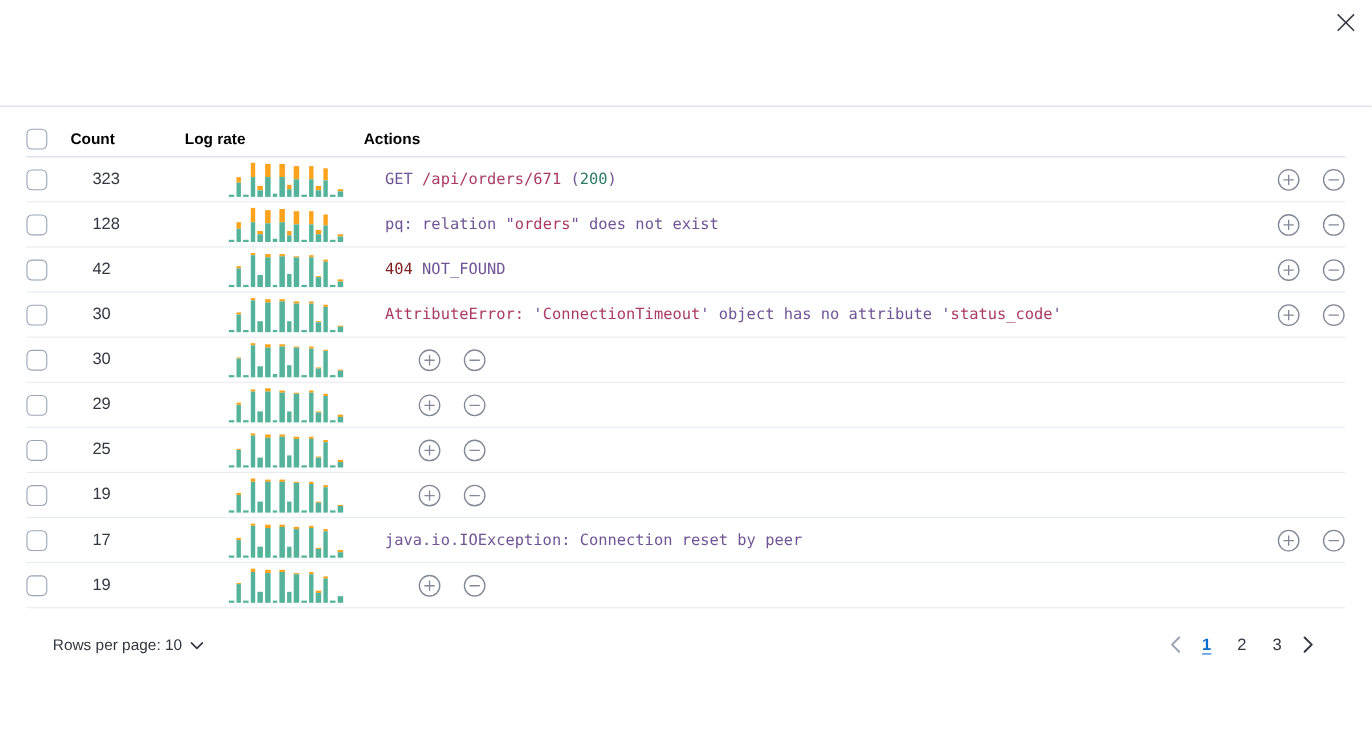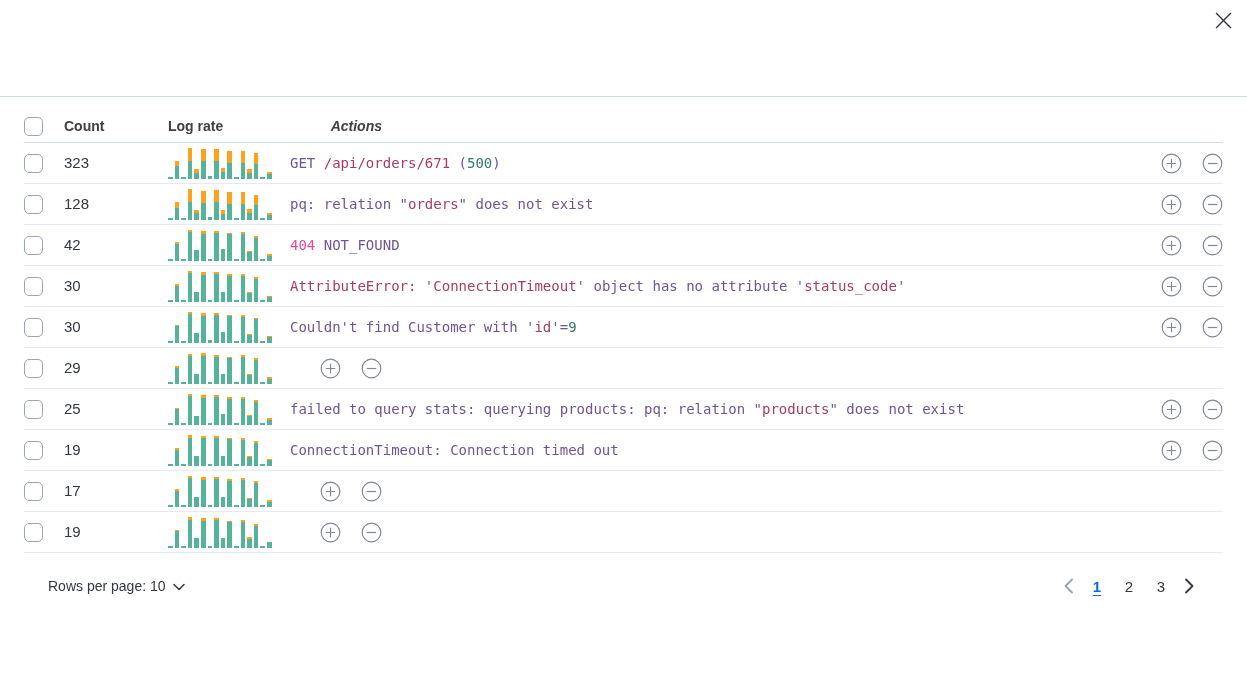--- a/index.html
+++ b/index.html
@@ -20,30 +20,30 @@
   .close-btn { position:absolute; top:4px; right:8px; width:32px; height:32px;
                background:none; border:none; cursor:pointer; display:flex;
                align-items:center; justify-content:center; }
 
   
   .content { padding:0 24px; }
   .summary { margin-top:30px; font-size:17px; color:#343741; }
 
   .tbl { margin-top:13px; }
   .hdr-row { display:flex; align-items:center; height:33px; border-bottom:1px solid #d3dae6; }
-  .hdr-label { font-size:14px; font-weight:700; color:#404040; }
+  .hdr-label { font-size:14px; font-weight:700; color:#000000; }
   .col-check { width:40px; display:flex; align-items:center; }
   .col-count { width:104px; }
   .col-rate  { width:122px; }
   .col-examples { flex:1; overflow:hidden; }
   .col-actions { width:92px; text-align:right; display:flex; justify-content:flex-end;
                  align-items:center; gap:20px; }
-  .hdr-actions { display:block;font-style:italic; }
-
-  .data-row { display:flex; align-items:center; height:41px; border-bottom:1px solid #e6ebf1; }
+  .hdr-actions { display:block; }
+
+  .data-row { display:flex; align-items:center; height:41px; border-bottom:1px solid #e6ebf1;gap:20px; }
   .checkbox { width:19px; height:19px; border:1px solid #9aa5b8; border-radius:5px;
               background:#fff; cursor:pointer; }
   .count-val { font-size:15px; color:#343741; }
 
   .spark { display:flex; align-items:flex-end; gap:2px; width:106px; height:31px; }
   .spark .bar { width:4.6px; display:flex; flex-direction:column; }
   .spark .seg-o { width:100%; }
   .spark .seg-g { width:100%; }
 
   .example { font-family:"DejaVu Sans Mono","Liberation Mono",monospace;
@@ -148,21 +148,21 @@
               </div>
               <div class="bar">
                 <div class="seg-g" style="height: 1.86px; background: rgb(84, 179, 154);"></div>
               </div>
               <div class="bar">
                 <div class="seg-o" style="height: 2.48px; background: rgb(252, 162, 28);"></div>
                 <div class="seg-g" style="height: 4.34px; background: rgb(84, 179, 154);"></div>
               </div>
             </div>
           </div>
-          <div class="col-examples"><span class="example"><span style="color: rgb(112, 85, 150);">GET </span><span style="color: rgb(171, 59, 100);">/api/orders/671</span><span style="color: rgb(112, 85, 150);"> (</span><span style="color: rgb(46, 123, 102);">500</span><span style="color: rgb(112, 85, 150);">)</span></span></div>
+          <div class="col-examples"><span class="example"><span style="color: rgb(112, 85, 150);">GET </span><span style="color: rgb(171, 59, 100);">/api/orders/671</span><span style="color: rgb(112, 85, 150);"> (</span><span style="color: rgb(46, 123, 102);">200</span><span style="color: rgb(112, 85, 150);">)</span></span></div>
           <div class="col-actions">
             <button class="icon-btn"><svg width="21" height="21" viewBox="0 0 21 21">
      <circle cx="10.5" cy="10.5" r="9.3" fill="none" stroke="#828896" stroke-width="1.2"></circle>
      <path d="M5.8 10.5 H15.2 M10.5 5.8 V15.2" stroke="#828896" stroke-width="1.2" fill="none"></path>
    </svg></button>
             <button class="icon-btn"><svg width="21" height="21" viewBox="0 0 21 21">
      <circle cx="10.5" cy="10.5" r="9.3" fill="none" stroke="#828896" stroke-width="1.2"></circle>
      <path d="M5.8 10.5 H15.2 " stroke="#828896" stroke-width="1.2" fill="none"></path>
    </svg></button>
           </div>
@@ -306,21 +306,21 @@
               </div>
               <div class="bar">
                 <div class="seg-g" style="height: 1.55px; background: rgb(84, 179, 154);"></div>
               </div>
               <div class="bar">
                 <div class="seg-o" style="height: 1.55px; background: rgb(252, 162, 28);"></div>
                 <div class="seg-g" style="height: 4.65px; background: rgb(84, 179, 154);"></div>
               </div>
             </div>
           </div>
-          <div class="col-examples"><span class="example"><span style="color: #ec4899; text-align: center;">404</span><span style="color: rgb(112, 85, 150);"> NOT_FOUND</span></span></div>
+          <div class="col-examples"><span class="example"><span style="color: #7f1d1d; text-align: center;">404</span><span style="color: rgb(112, 85, 150);"> NOT_FOUND</span></span></div>
           <div class="col-actions">
             <button class="icon-btn"><svg width="21" height="21" viewBox="0 0 21 21">
      <circle cx="10.5" cy="10.5" r="9.3" fill="none" stroke="#828896" stroke-width="1.2"></circle>
      <path d="M5.8 10.5 H15.2 M10.5 5.8 V15.2" stroke="#828896" stroke-width="1.2" fill="none"></path>
    </svg></button>
             <button class="icon-btn"><svg width="21" height="21" viewBox="0 0 21 21">
      <circle cx="10.5" cy="10.5" r="9.3" fill="none" stroke="#828896" stroke-width="1.2"></circle>
      <path d="M5.8 10.5 H15.2 " stroke="#828896" stroke-width="1.2" fill="none"></path>
    </svg></button>
           </div>
@@ -462,21 +462,20 @@
               </div>
               <div class="bar">
                 <div class="seg-g" style="height: 1.55px; background: rgb(84, 179, 154);"></div>
               </div>
               <div class="bar">
                 <div class="seg-o" style="height: 1.55px; background: rgb(252, 162, 28);"></div>
                 <div class="seg-g" style="height: 5.27px; background: rgb(84, 179, 154);"></div>
               </div>
             </div>
           </div>
-          <div class="col-examples"><span class="example"><span style="color: rgb(112, 85, 150);">Couldn't find Customer with '</span><span style="color: rgb(171, 59, 100);">id</span><span style="color: rgb(112, 85, 150);">'=</span><span style="color: rgb(46, 123, 102);">9</span></span></div>
           <div class="col-actions">
             <button class="icon-btn"><svg width="21" height="21" viewBox="0 0 21 21">
      <circle cx="10.5" cy="10.5" r="9.3" fill="none" stroke="#828896" stroke-width="1.2"></circle>
      <path d="M5.8 10.5 H15.2 M10.5 5.8 V15.2" stroke="#828896" stroke-width="1.2" fill="none"></path>
    </svg></button>
             <button class="icon-btn"><svg width="21" height="21" viewBox="0 0 21 21">
      <circle cx="10.5" cy="10.5" r="9.3" fill="none" stroke="#828896" stroke-width="1.2"></circle>
      <path d="M5.8 10.5 H15.2 " stroke="#828896" stroke-width="1.2" fill="none"></path>
    </svg></button>
           </div>
@@ -617,21 +616,20 @@
               </div>
               <div class="bar">
                 <div class="seg-g" style="height: 1.55px; background: rgb(84, 179, 154);"></div>
               </div>
               <div class="bar">
                 <div class="seg-o" style="height: 1.24px; background: rgb(252, 162, 28);"></div>
                 <div class="seg-g" style="height: 4.96px; background: rgb(84, 179, 154);"></div>
               </div>
             </div>
           </div>
-          <div class="col-examples"><span class="example"><span style="color: rgb(112, 85, 150);">failed to query stats: querying products: pq: relation "</span><span style="color: rgb(171, 59, 100);">products</span><span style="color: rgb(112, 85, 150);">" does not exist</span></span></div>
           <div class="col-actions">
             <button class="icon-btn"><svg width="21" height="21" viewBox="0 0 21 21">
      <circle cx="10.5" cy="10.5" r="9.3" fill="none" stroke="#828896" stroke-width="1.2"></circle>
      <path d="M5.8 10.5 H15.2 M10.5 5.8 V15.2" stroke="#828896" stroke-width="1.2" fill="none"></path>
    </svg></button>
             <button class="icon-btn"><svg width="21" height="21" viewBox="0 0 21 21">
      <circle cx="10.5" cy="10.5" r="9.3" fill="none" stroke="#828896" stroke-width="1.2"></circle>
      <path d="M5.8 10.5 H15.2 " stroke="#828896" stroke-width="1.2" fill="none"></path>
    </svg></button>
           </div>
@@ -695,21 +693,20 @@
               </div>
               <div class="bar">
                 <div class="seg-g" style="height: 1.55px; background: rgb(84, 179, 154);"></div>
               </div>
               <div class="bar">
                 <div class="seg-o" style="height: 1.55px; background: rgb(252, 162, 28);"></div>
                 <div class="seg-g" style="height: 5.27px; background: rgb(84, 179, 154);"></div>
               </div>
             </div>
           </div>
-          <div class="col-examples"><span class="example"><span style="color: rgb(112, 85, 150);">ConnectionTimeout: Connection timed out</span></span></div>
           <div class="col-actions">
             <button class="icon-btn"><svg width="21" height="21" viewBox="0 0 21 21">
      <circle cx="10.5" cy="10.5" r="9.3" fill="none" stroke="#828896" stroke-width="1.2"></circle>
      <path d="M5.8 10.5 H15.2 M10.5 5.8 V15.2" stroke="#828896" stroke-width="1.2" fill="none"></path>
    </svg></button>
             <button class="icon-btn"><svg width="21" height="21" viewBox="0 0 21 21">
      <circle cx="10.5" cy="10.5" r="9.3" fill="none" stroke="#828896" stroke-width="1.2"></circle>
      <path d="M5.8 10.5 H15.2 " stroke="#828896" stroke-width="1.2" fill="none"></path>
    </svg></button>
           </div>
@@ -773,20 +770,21 @@
               </div>
               <div class="bar">
                 <div class="seg-g" style="height: 1.55px; background: rgb(84, 179, 154);"></div>
               </div>
               <div class="bar">
                 <div class="seg-o" style="height: 1.24px; background: rgb(252, 162, 28);"></div>
                 <div class="seg-g" style="height: 4.96px; background: rgb(84, 179, 154);"></div>
               </div>
             </div>
           </div>
+          <div class="col-examples"><span class="example"><span style="color: rgb(112, 85, 150);">java.io.IOException: Connection reset by peer</span></span></div>
           <div class="col-actions">
             <button class="icon-btn"><svg width="21" height="21" viewBox="0 0 21 21">
      <circle cx="10.5" cy="10.5" r="9.3" fill="none" stroke="#828896" stroke-width="1.2"></circle>
      <path d="M5.8 10.5 H15.2 M10.5 5.8 V15.2" stroke="#828896" stroke-width="1.2" fill="none"></path>
    </svg></button>
             <button class="icon-btn"><svg width="21" height="21" viewBox="0 0 21 21">
      <circle cx="10.5" cy="10.5" r="9.3" fill="none" stroke="#828896" stroke-width="1.2"></circle>
      <path d="M5.8 10.5 H15.2 " stroke="#828896" stroke-width="1.2" fill="none"></path>
    </svg></button>
           </div>

